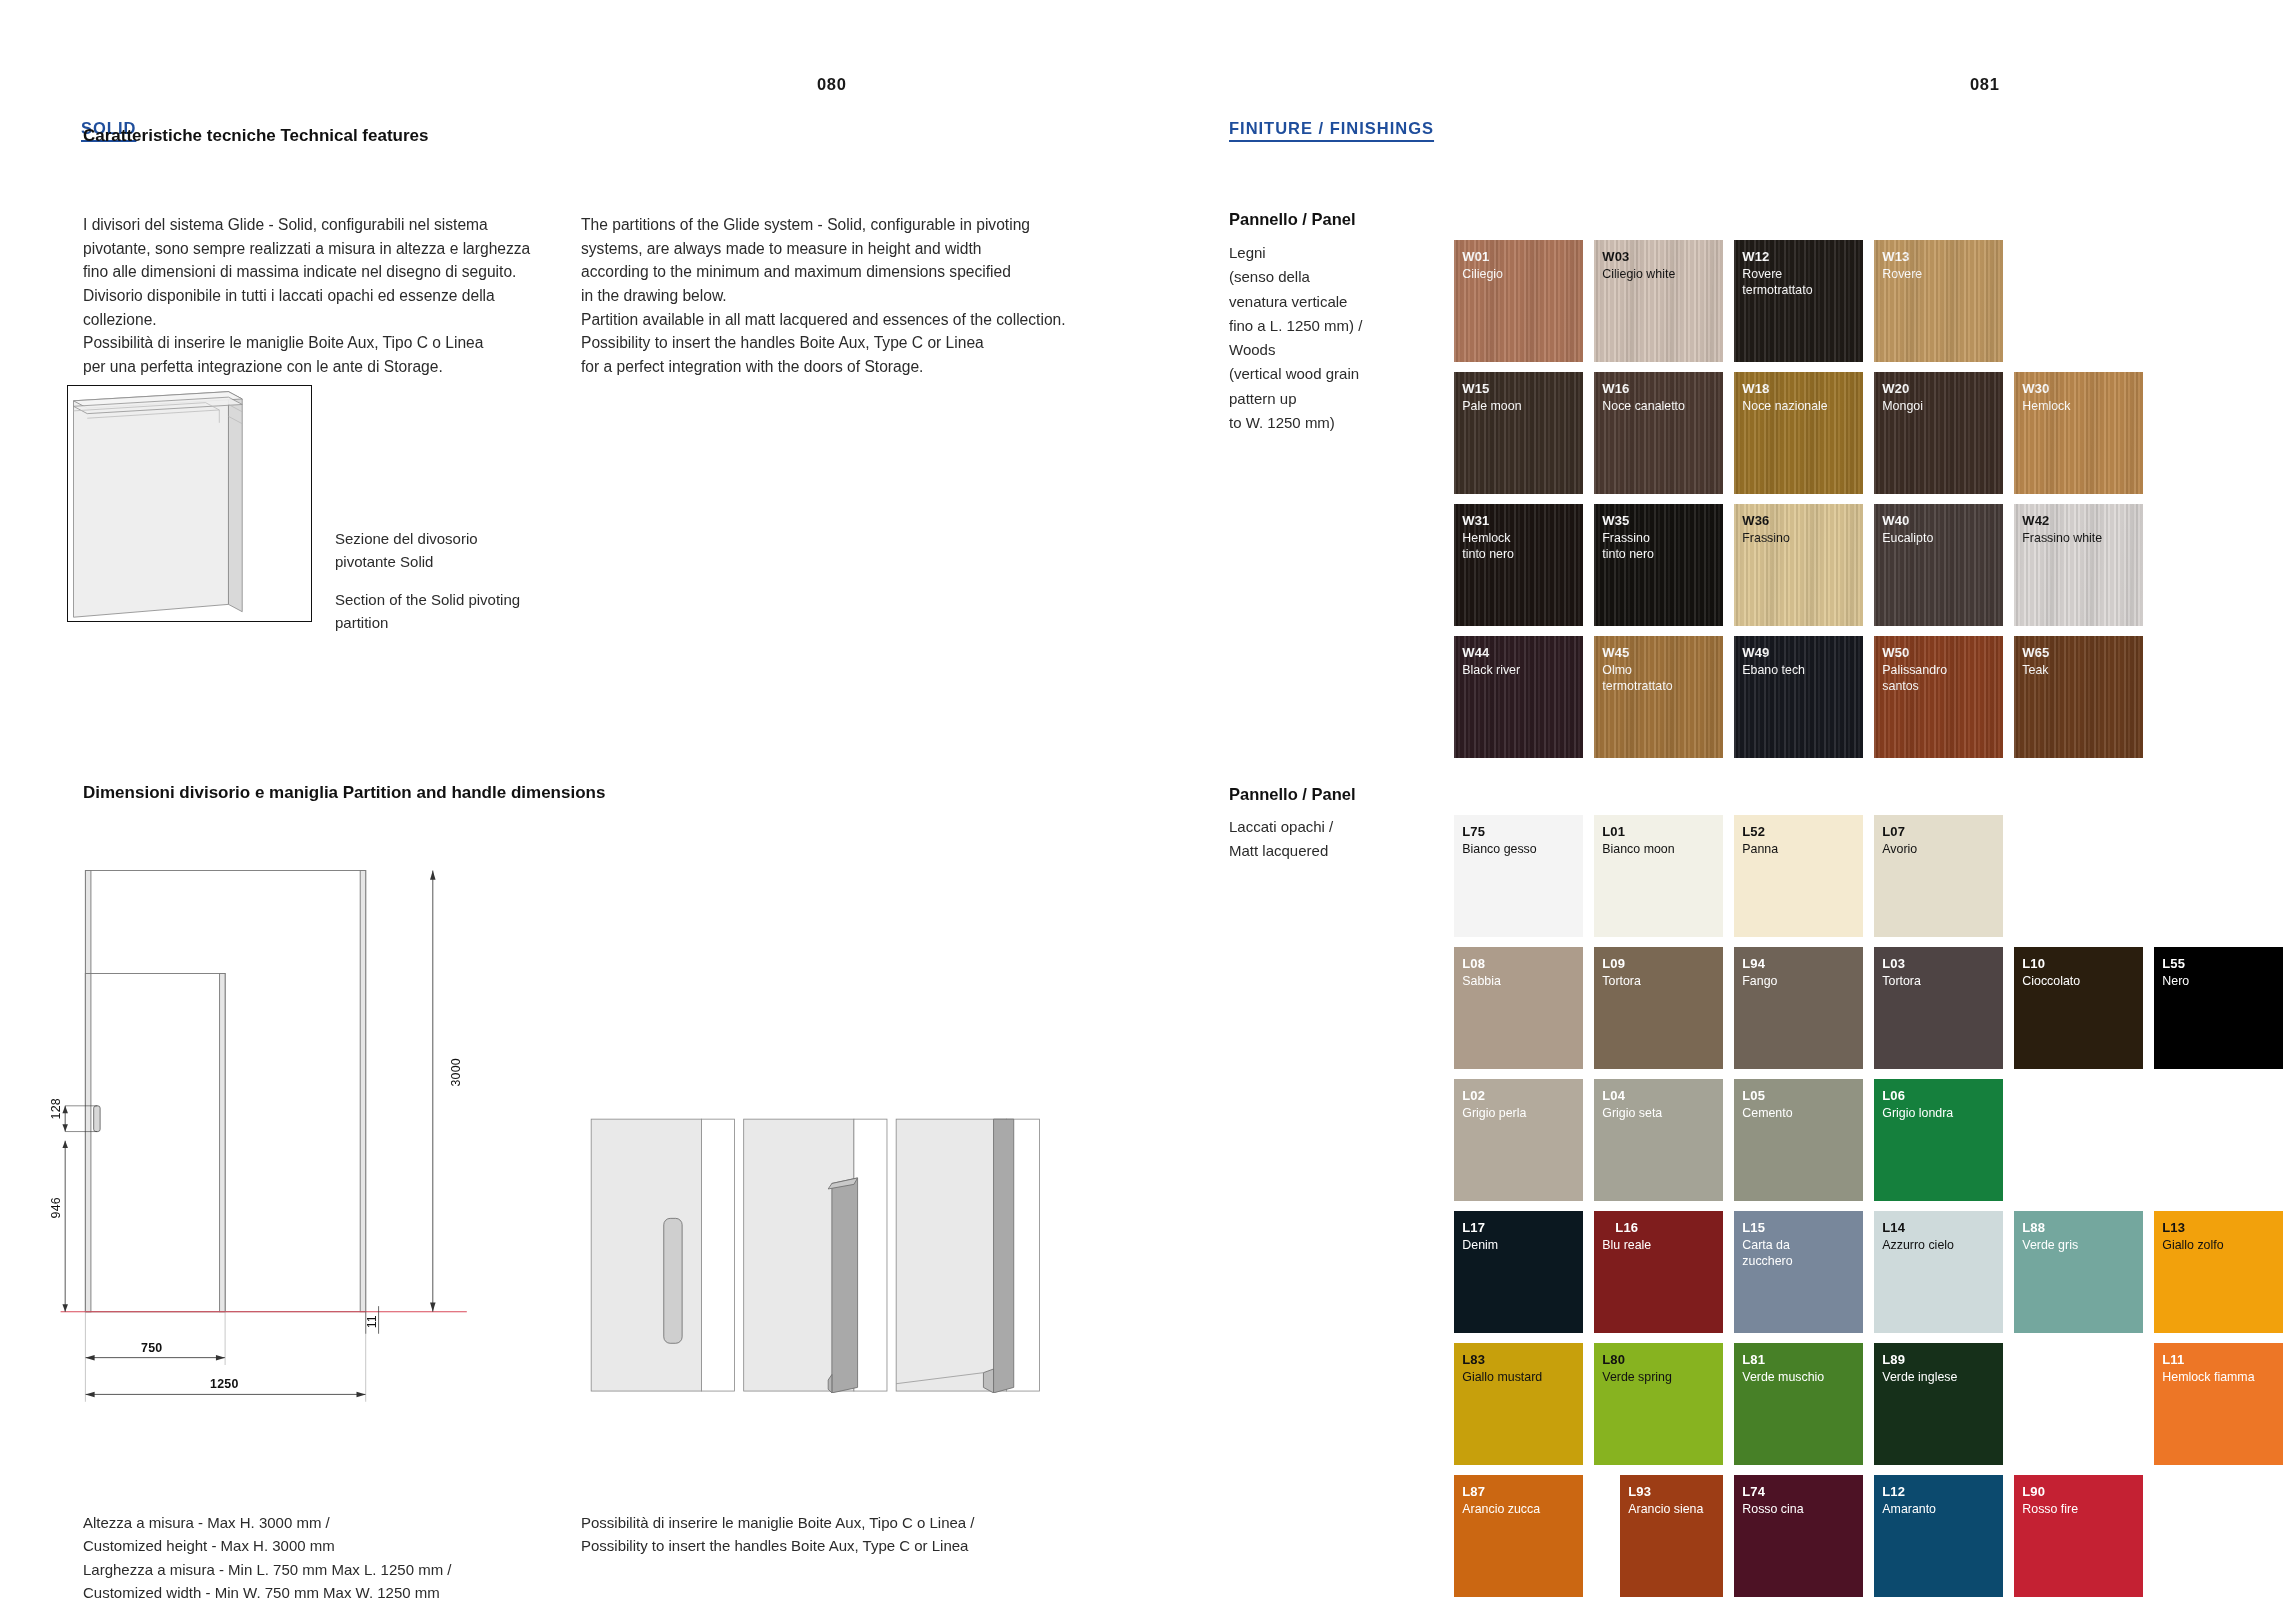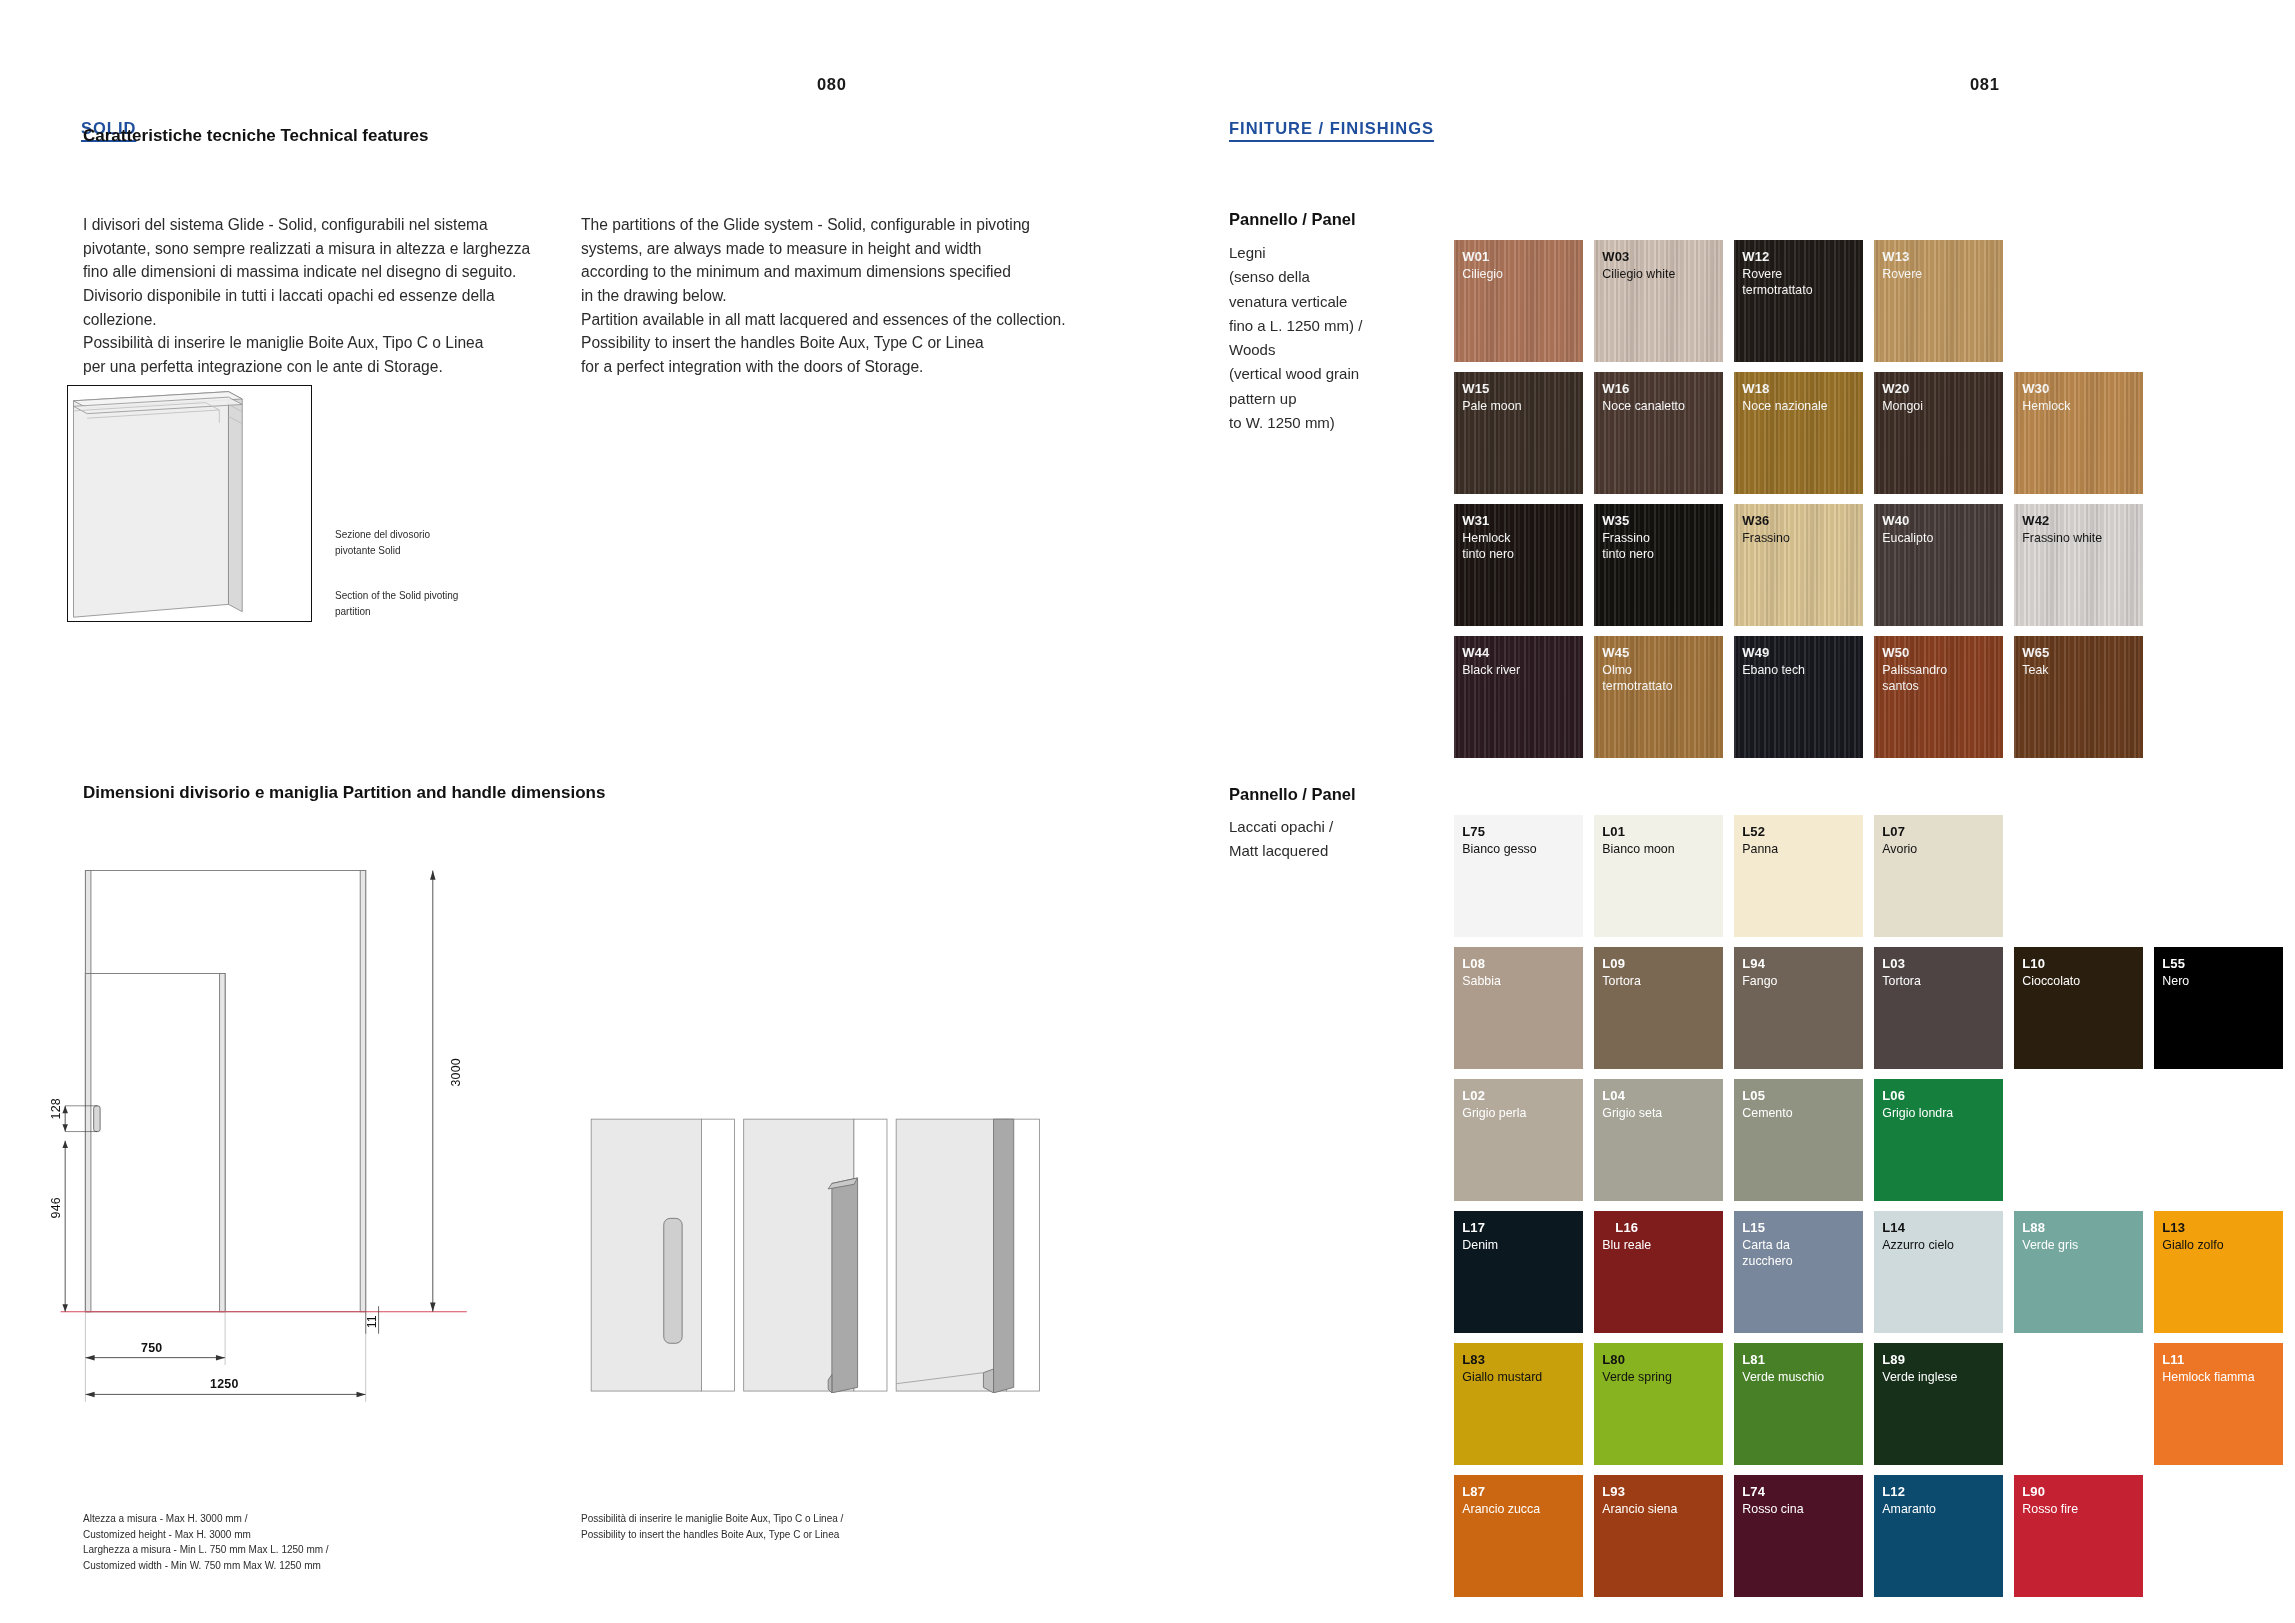--- a/index.html
+++ b/index.html
@@ -15,21 +15,21 @@
   
   .hdr-link {
     font-size: 16.5px; font-weight: 700; letter-spacing: .06em;
     color: #1f4e9c; text-decoration: underline; text-underline-offset: 5.5px;
     text-decoration-thickness: 1.8px;
     margin-top: 44px;
   }
   .folio { font-size: 16.5px; font-weight: 700; color: #1a1a1a; letter-spacing: .04em; }
   .sec-title { font-size: 17px; font-weight: 700; line-height: 1.45; color: #111; }
   .body-txt { font-size: 15.6px; line-height: 1.52; color: #2b2b2b; white-space: pre-line; }
-  .cap-txt  { font-size: 10px; line-height: 1.55; color: #2b2b2b; white-space: pre-line; }
+  .cap-txt  { font-size: 15px; line-height: 1.55; color: #2b2b2b; white-space: pre-line; }
   .side-lbl { font-size: 15px; line-height: 1.62; color: #2b2b2b; white-space: pre-line; }
   .panel-hdr { font-size: 16.5px; font-weight: 700; color: #111; }
 
   
   #left-header  { position: absolute; left: 81px;  top: 75px; }
   #left-folio   { position: absolute; left: 817px; top: 75px; }
   #right-header { position: absolute; left: 1229px; top: 75px; }
   #right-folio  { position: absolute; left: 1970px; top: 75px; }
 
   #tech-title { position: absolute; left: 83px; top: 124px; }
@@ -522,21 +522,21 @@
           <span class="code">L11</span>
           <span class="name">Hemlock fiamma</span>
         </div>
       </div>
       <div class="sw dark" style="background: rgb(203, 103, 18);">
         <div class="lbl">
           <span class="code">L87</span>
           <span class="name">Arancio zucca</span>
         </div>
       </div>
-      <div class="sw dark" style="background: rgb(157, 61, 21);">
+      <div class="sw dark" style="background: rgb(157, 61, 21); margin-left: 26px;">
         <div class="lbl">
           <span class="code">L93</span>
           <span class="name">Arancio siena</span>
         </div>
       </div>
       <div class="sw dark" style="background: rgb(77, 18, 37);">
         <div class="lbl">
           <span class="code">L74</span>
           <span class="name">Rosso cina</span>
         </div>

